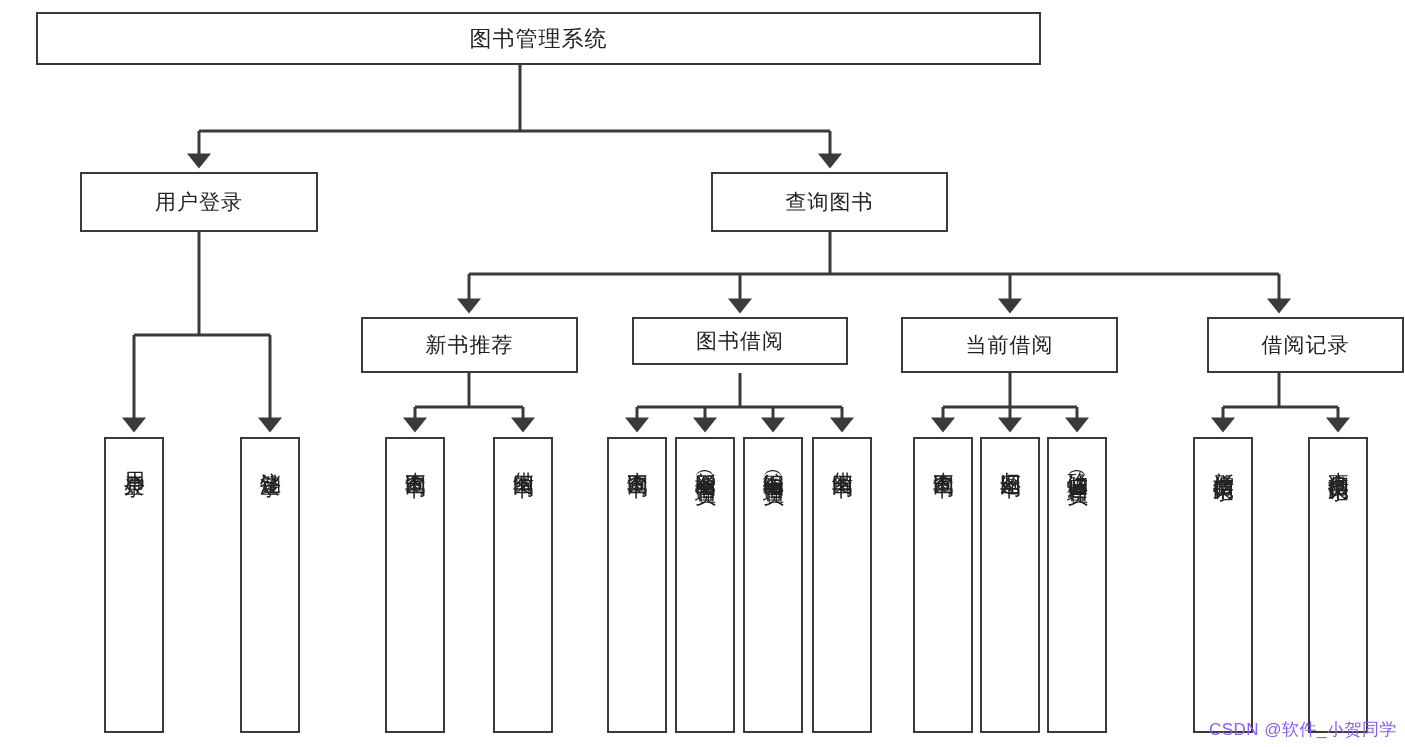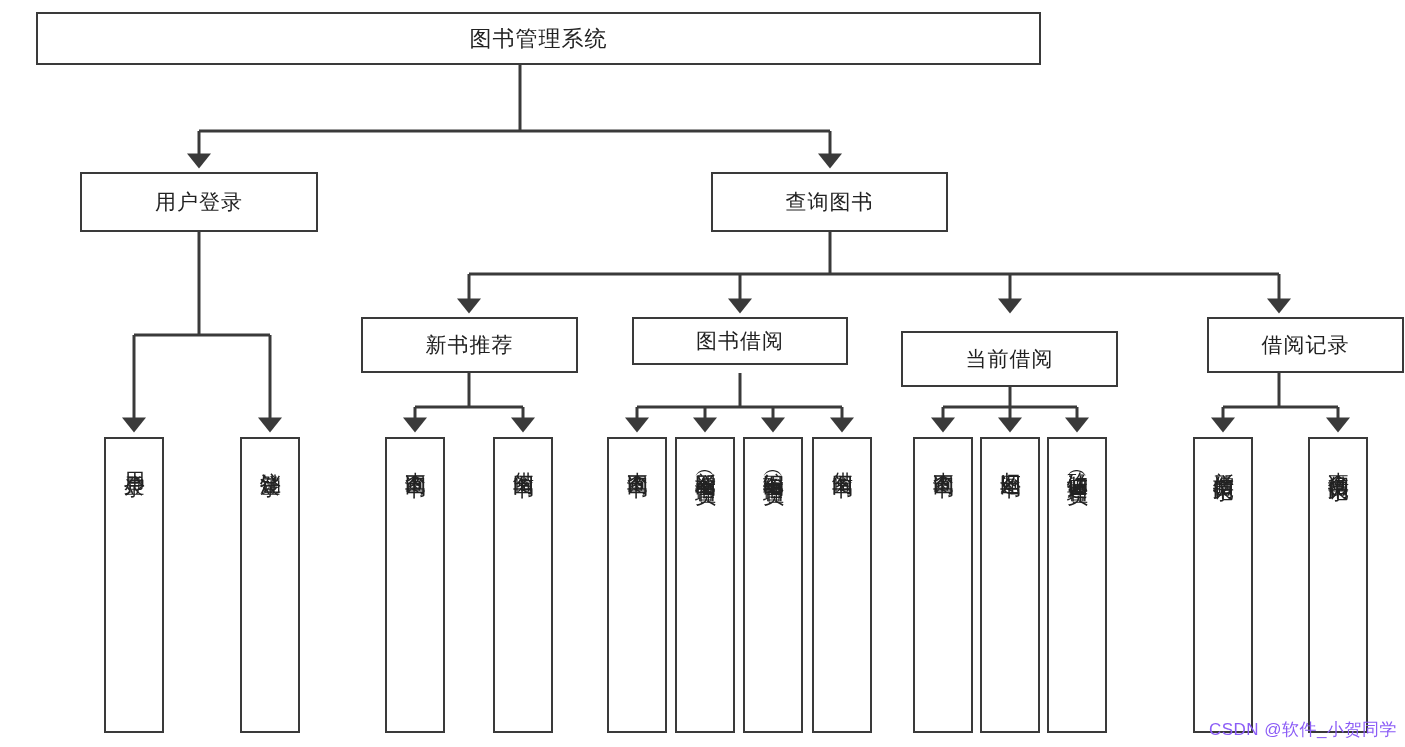--- a/index.html
+++ b/index.html
@@ -127,21 +127,21 @@
   </div>
 
   <div class="node h-node" style="left:361px;top:317px;width:217px;height:56px;">
     <span class="lbl">新书推荐</span>
   </div>
 
   <div class="node h-node" style="left:632px;top:317px;width:216px;height:48px;">
     <span class="lbl">图书借阅</span>
   </div>
 
-  <div class="node h-node" style="left:901px;top:317px;width:217px;height:56px;margin-top:14px;">
+  <div class="node h-node" style="left:901px;top:317px;width:217px;height:56px;">
     <span class="lbl">当前借阅</span>
   </div>
 
   <div class="node h-node" style="left:1207px;top:317px;width:197px;height:56px;">
     <span class="lbl">借阅记录</span>
   </div>
 
   <div class="node leaf" style="left:104px;top:437px;width:60px;height:296px;">
     <span class="lbl">用户登录</span>
   </div>

